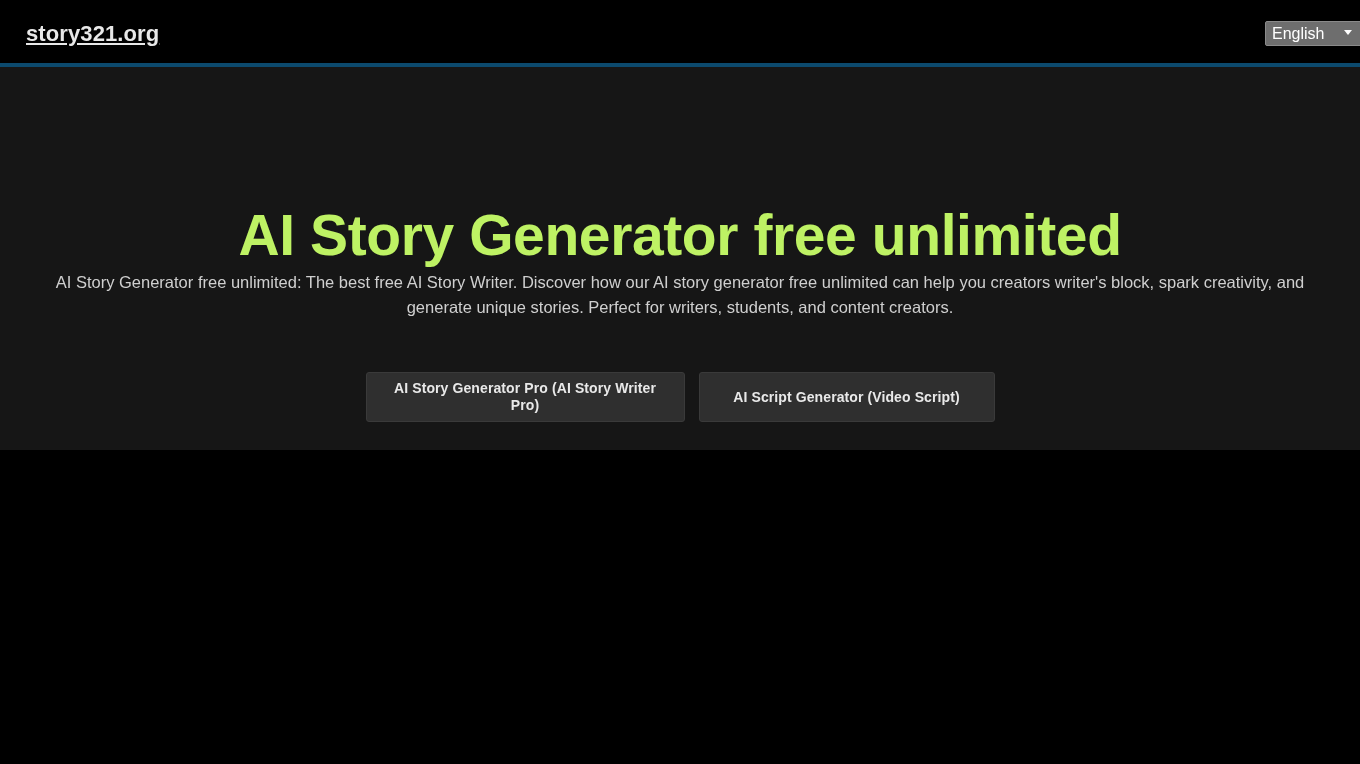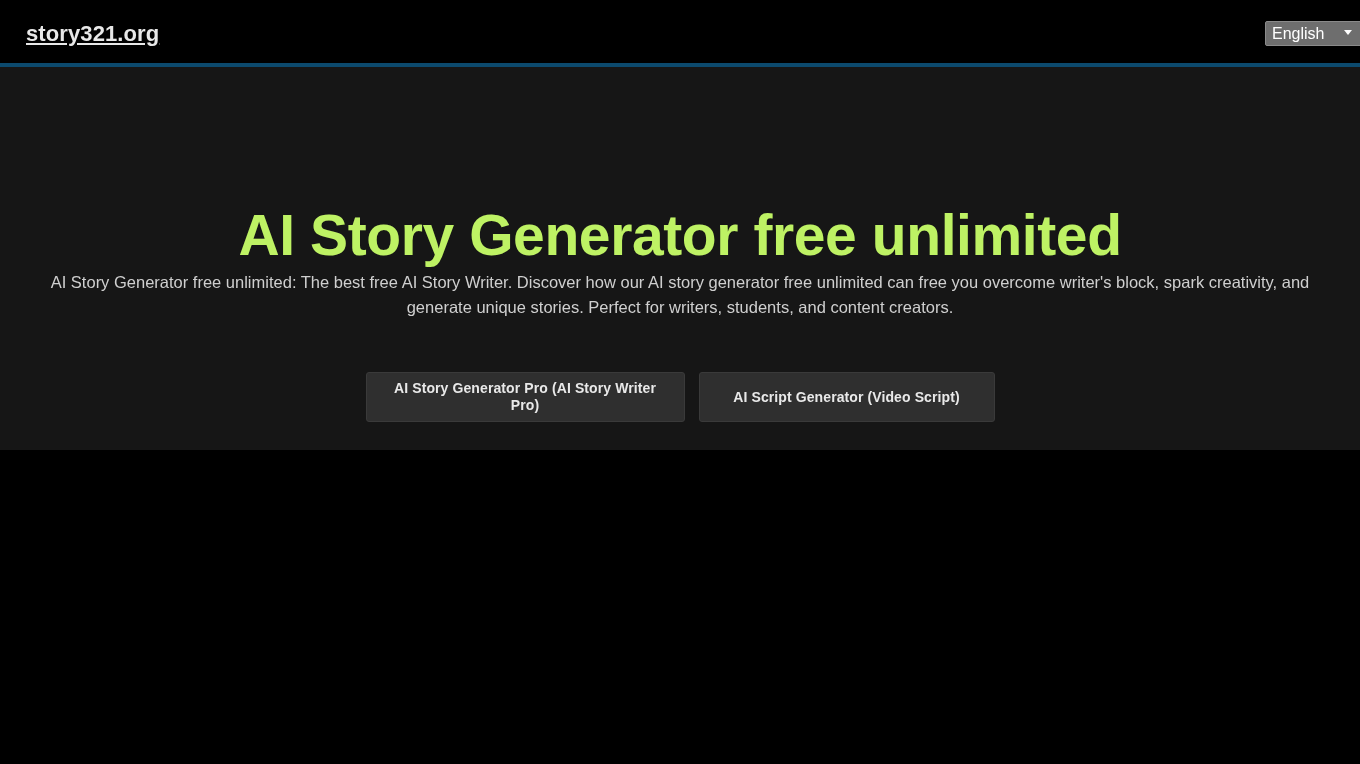--- a/index.html
+++ b/index.html
@@ -157,21 +157,21 @@
   <div class="lang-select-wrap">
     <select class="lang-select">
       <option>English</option>
     </select>
     <span class="lang-caret"></span>
   </div>
 </header>
 
 <section class="hero">
   <h1 class="hero-title">AI Story Generator free unlimited</h1>
-  <p class="hero-sub">AI Story Generator free unlimited: The best free AI Story Writer. Discover how our AI story generator free unlimited can free you overcome writer's block, spark creativity, and generate unique stories. Perfect for writers, students, and content creators.</p>
+  <p class="hero-sub">AI Story Generator free unlimited: The best free AI Story Writer. Discover how our AI story generator free unlimited can help you creators writer's block, spark creativity, and generate unique stories. Perfect for writers, students, and content creators.</p>
 
   <div class="cta-row">
     <a class="cta-btn cta-1" href="#">AI Story Generator Pro (AI Story Writer Pro)</a>
     <a class="cta-btn cta-3" href="#">AI Script Generator (Video Script)</a>
   </div>
 </section>
 
 <section class="generator">
   
 

